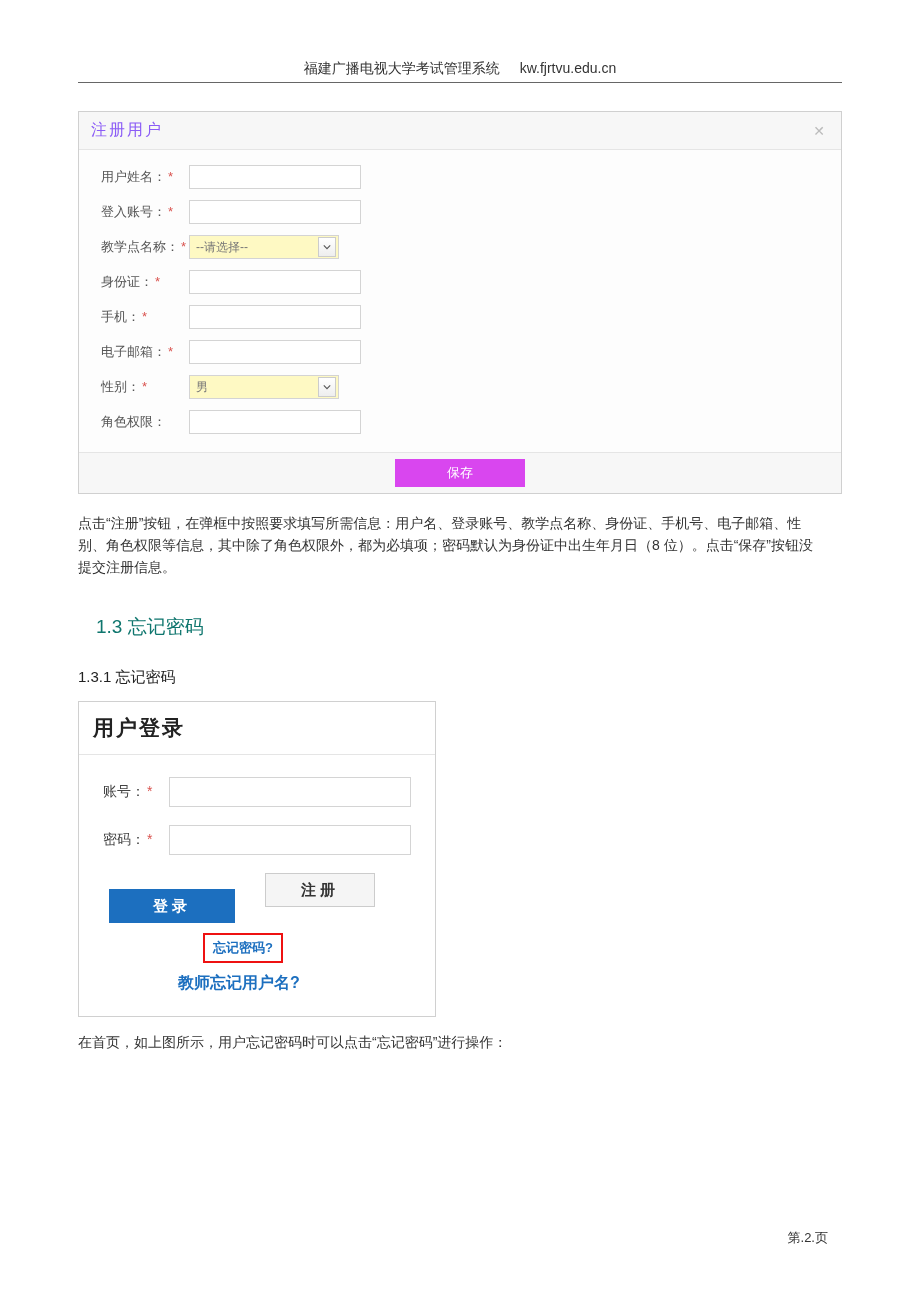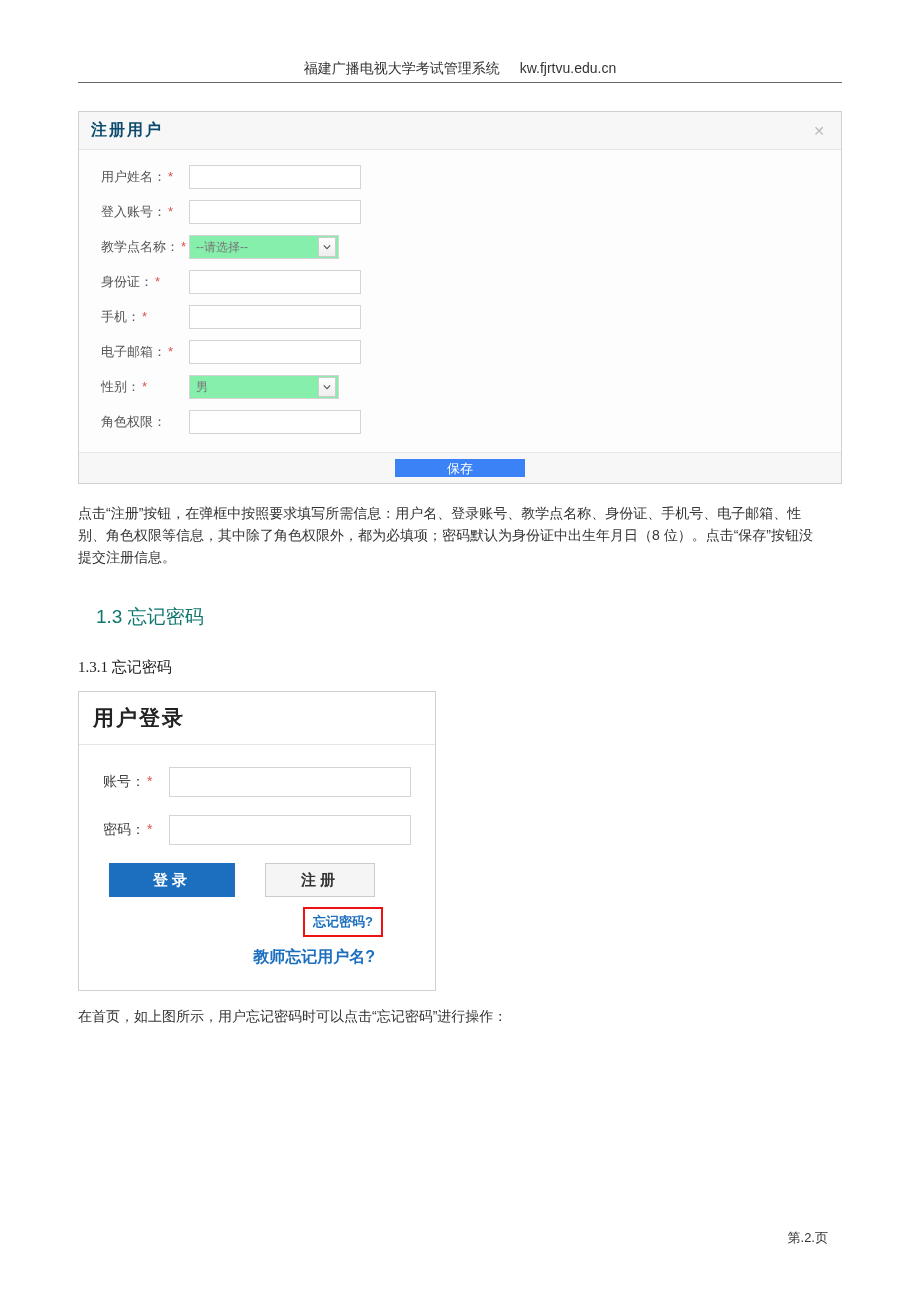--- a/index.html
+++ b/index.html
@@ -42,22 +42,22 @@
   .modal-head {
     background: #f7f7f7;
     border-bottom: 1px solid #e5e5e5;
     padding: 8px 12px;
     display: flex;
     justify-content: space-between;
     align-items: center;
   }
   .modal-title {
     font-size: 16px;
-    font-weight: bold;
-    color: #0c4a6e;
+    font-weight: normal;
+    color: #8b5cf6;
     letter-spacing: 2px;
   }
   .modal-close {
     color: #bbb;
     font-size: 14px;
     cursor: pointer;
     padding: 0 4px;
   }
   .modal-body {
     padding: 14px 22px 8px 22px;
@@ -81,21 +81,21 @@
     height: 24px;
     border: 1px solid #d4d4d4;
     background: #fff;
     font-size: 12px;
     padding: 0 6px;
   }
   .form-select {
     width: 150px;
     height: 24px;
     border: 1px solid #d4d4d4;
-    background: #86efac;
+    background: #fef9c3;
     font-size: 12px;
     color: #777;
     padding: 0 6px;
     display: flex;
     align-items: center;
     justify-content: space-between;
     position: relative;
   }
   .select-arrow {
     width: 18px;
@@ -110,25 +110,25 @@
   }
   .select-arrow svg { width: 8px; height: 6px; }
   .modal-footer {
     background: #f7f7f7;
     border-top: 1px solid #e5e5e5;
     display: flex;
     justify-content: center;
     padding: 6px 0;
   }
   .btn-save {
-    background: #3b82f6;
+    background: #d946ef;
     color: #fff;
     border: none;
     width: 130px;
-    height: 18px;
+    height: 28px;
     font-size: 13px;
     cursor: pointer;
   }
 
   .para {
     font-size: 14px;
     line-height: 22px;
     color: #333;
     margin: 0 16px 8px 0;
   }
@@ -138,21 +138,21 @@
     font-weight: normal;
     color: #0f766e;
     margin: 36px 0 28px 18px;
     font-family: Arial, "Microsoft YaHei", sans-serif;
   }
   .sec-h3 {
     font-size: 15px;
     font-weight: normal;
     color: #222;
     margin: 0 0 14px 0;
-    font-family: Liberation Serif, serif;
+    font-family: Liberation Sans, sans-serif;
   }
 
   
   .login-box {
     width: 358px;
     border: 1px solid #d0d0d0;
     background: #fff;
     margin-bottom: 14px;
   }
   .login-head {
@@ -193,34 +193,35 @@
   .btn-login {
     background: #1c6fbf;
     color: #fff;
     border: none;
     width: 126px;
     height: 34px;
     font-size: 15px;
     cursor: pointer;
     font-weight: bold;
     letter-spacing: 4px;
+    margin-top: 16px;
   }
   .btn-register {
     background: #f5f5f5;
     border: 1px solid #ccc;
     color: #333;
     width: 110px;
     height: 34px;
     font-size: 15px;
     cursor: pointer;
     font-weight: bold;
     letter-spacing: 4px;
   }
   .login-links {
-    text-align: right;
+    text-align: center;
     padding-right: 28px;
     padding-bottom: 18px;
   }
   .link-forgot {
     display: inline-block;
     color: #1c6fbf;
     font-size: 13px;
     text-decoration: none;
     padding: 4px 8px;
     border: 2px solid #e11;

